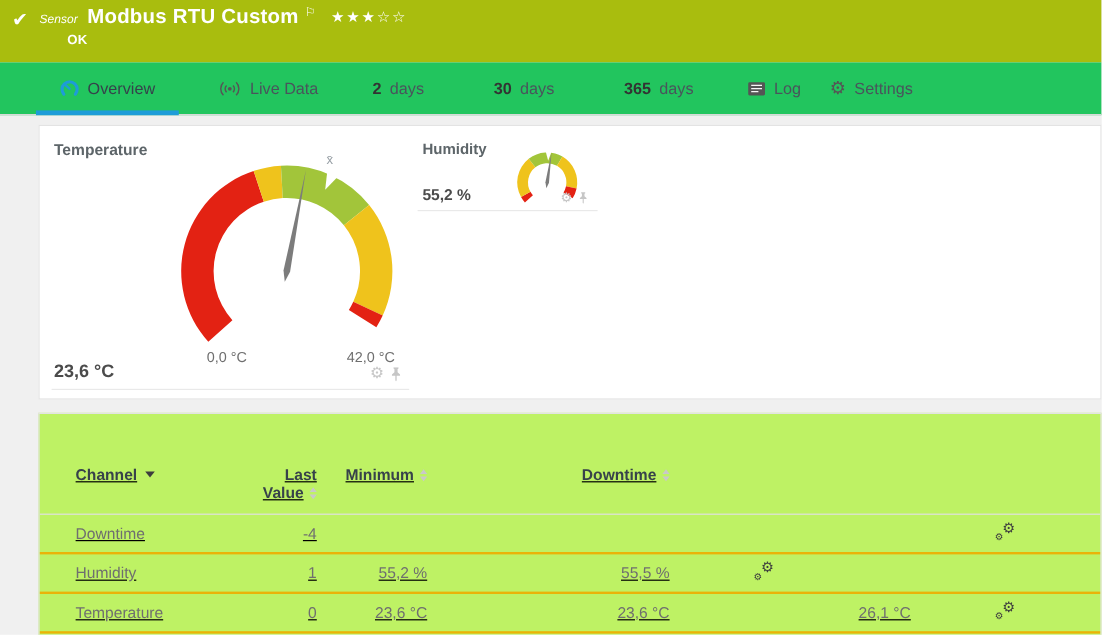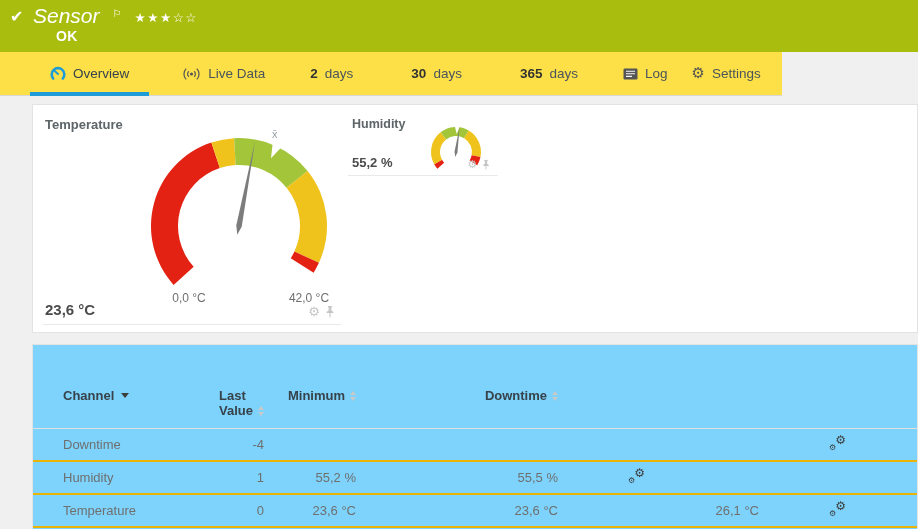--- a/index.html
+++ b/index.html
@@ -4,28 +4,28 @@
 <style>
   html,body{margin:0;padding:0;}
   .app{position:relative;width:918px;height:529px;overflow:hidden;background:#f0f0f0;
        font-family:"Liberation Sans", sans-serif; -webkit-font-smoothing:antialiased;}
   .glyph{font-family:"DejaVu Sans", sans-serif;}
 
   
   .topbar{position:absolute;left:0;top:0;width:918px;height:52px;background:#a9bd0e;color:#fff;}
   .topbar .check{position:absolute;left:10px;top:7px;font-size:16px;font-weight:bold;}
   .title-row{position:absolute;left:33px;top:4px;display:flex;align-items:baseline;white-space:nowrap;}
-  .kind{font-style:italic;font-size:21px;margin-right:8px;}
+  .kind{font-style:italic;font-size:10px;margin-right:8px;}
   .sensor-title{font-weight:bold;font-size:17px;letter-spacing:.2px;}
   .flag{font-size:10px;margin-left:5px;transform:translateY(-6px);display:inline-block;}
   .stars{margin-left:13px;font-size:12.5px;letter-spacing:1.5px;transform:translateY(-1px);display:inline-block;}
-  .status{position:absolute;left:56px;top:28px;font-size:14px;font-weight:bold;letter-spacing:.3px;}
-
-  
-  .tabbar{position:absolute;left:0;top:52px;width:782px;height:43px;background:#fde047;
+  .status{position:absolute;left:56px;top:28px;font-size:11px;font-weight:bold;letter-spacing:.3px;}
+
+  
+  .tabbar{position:absolute;left:0;top:52px;width:918px;height:43px;background:#22c55e;
           border-bottom:1px solid #d8d8d8;display:flex;font-size:13.5px;color:#4a545c;}
   .tab{display:flex;align-items:center;gap:7px;padding:0 20px;position:relative;cursor:pointer;white-space:nowrap;}
   .tab .num{font-weight:bold;color:#333;}
   .tab.active{color:#36424b;}
   .tab.active::after{content:"";position:absolute;left:0;bottom:-1px;width:100%;height:4px;background:#1e9cd8;}
   .tab-icon{display:flex;align-items:center;}
   .gear-glyph{font-size:15px;color:#555;line-height:1;}
 
   
   .panel1{position:absolute;left:32px;top:104px;width:886px;height:229px;background:#fff;
@@ -39,51 +39,52 @@
   .mean{position:absolute;left:229px;top:23px;font-size:11px;color:#98a0a6;}
   .cell-value{position:absolute;left:2px;top:196px;font-size:15px;font-weight:bold;color:#4b4b4b;}
   .hum-value{position:absolute;left:4px;top:50px;font-size:13px;font-weight:bold;color:#4b4b4b;}
   .cell-icons{position:absolute;display:flex;align-items:center;gap:5px;color:#c6c6c6;}
   .temp-icons{right:6px;top:200px;}
   .hum-icons{right:8px;top:54px;}
   .cell-gear{font-size:13px;line-height:1;}
   .hum-icons .cell-gear{font-size:11px;}
 
   
-  .panel2{position:absolute;left:32px;top:344px;width:886px;height:185px;background:#7dd3fc;
-          border:1px solid #e3e3e3;border-bottom:none;box-sizing:border-box;overflow:hidden;}
+  .panel2{position:absolute;left:32px;top:344px;width:886px;height:185px;background:#bef264;
+          border:1px solid #e3e3e3;border-bottom:none;box-sizing:border-box;overflow:hidden;text-decoration:underline;}
   .hrow,.trow{display:grid;grid-template-columns:140px 61px 92px 202px 201px 1fr;padding-left:30px;}
   .hrow{padding-top:43px;height:40px;font-size:13px;font-weight:bold;color:#37424a;
         border-bottom:1px solid #e0e0e0;box-sizing:content-box;}
   .hc{display:flex;align-items:flex-start;}
   .hc.right{justify-content:flex-end;}
   .sort{display:inline-flex;flex-direction:column;gap:2px;margin-left:5px;margin-top:3px;}
   .tri{width:0;height:0;border-left:3.5px solid transparent;border-right:3.5px solid transparent;}
   .tri.up{border-bottom:4px solid #c9c9c9;}
   .tri.down{border-top:4px solid #c9c9c9;}
   .desc{width:0;height:0;border-left:4.5px solid transparent;border-right:4.5px solid transparent;
         border-top:5px solid #3d3d3d;margin-left:7px;margin-top:5px;}
-  .stack{display:flex;flex-direction:column;line-height:15px;}
+  .stack{display:flex;flex-direction:column;align-items:flex-end;line-height:15px;}
   .stack .l2{display:flex;}
   .trow{height:31px;align-items:center;border-bottom:2px solid #eab308;font-size:13px;color:#6f6f6f;}
   .td.right{text-align:right;}
   .td.gearcell{padding-left:70px;}
   .gears{position:relative;display:inline-block;width:17px;height:15px;color:#3e3e3e;cursor:pointer;}
   .gears .g1{position:absolute;right:0;top:-2px;font-size:12px;line-height:1;}
   .gears .g2{position:absolute;left:0;bottom:-1px;font-size:8px;line-height:1;}
 </style>
 </head>
 <body>
 
 <div class="app">
 
   <div class="topbar">
     <span class="check glyph">✔</span>
     <div class="title-row">
       <span class="kind">Sensor</span>
+      <span class="sensor-title">Modbus RTU Custom</span>
       <span class="flag glyph">⚐</span>
       <span class="stars glyph"><span>★★★</span><span>☆☆</span></span>
     </div>
     <span class="status">OK</span>
   </div>
 
   <div class="tabbar">
     <div class="tab active" style="margin-left:30px">
       <span class="tab-icon">
         <svg width="16" height="16" viewBox="0 0 16 16">

